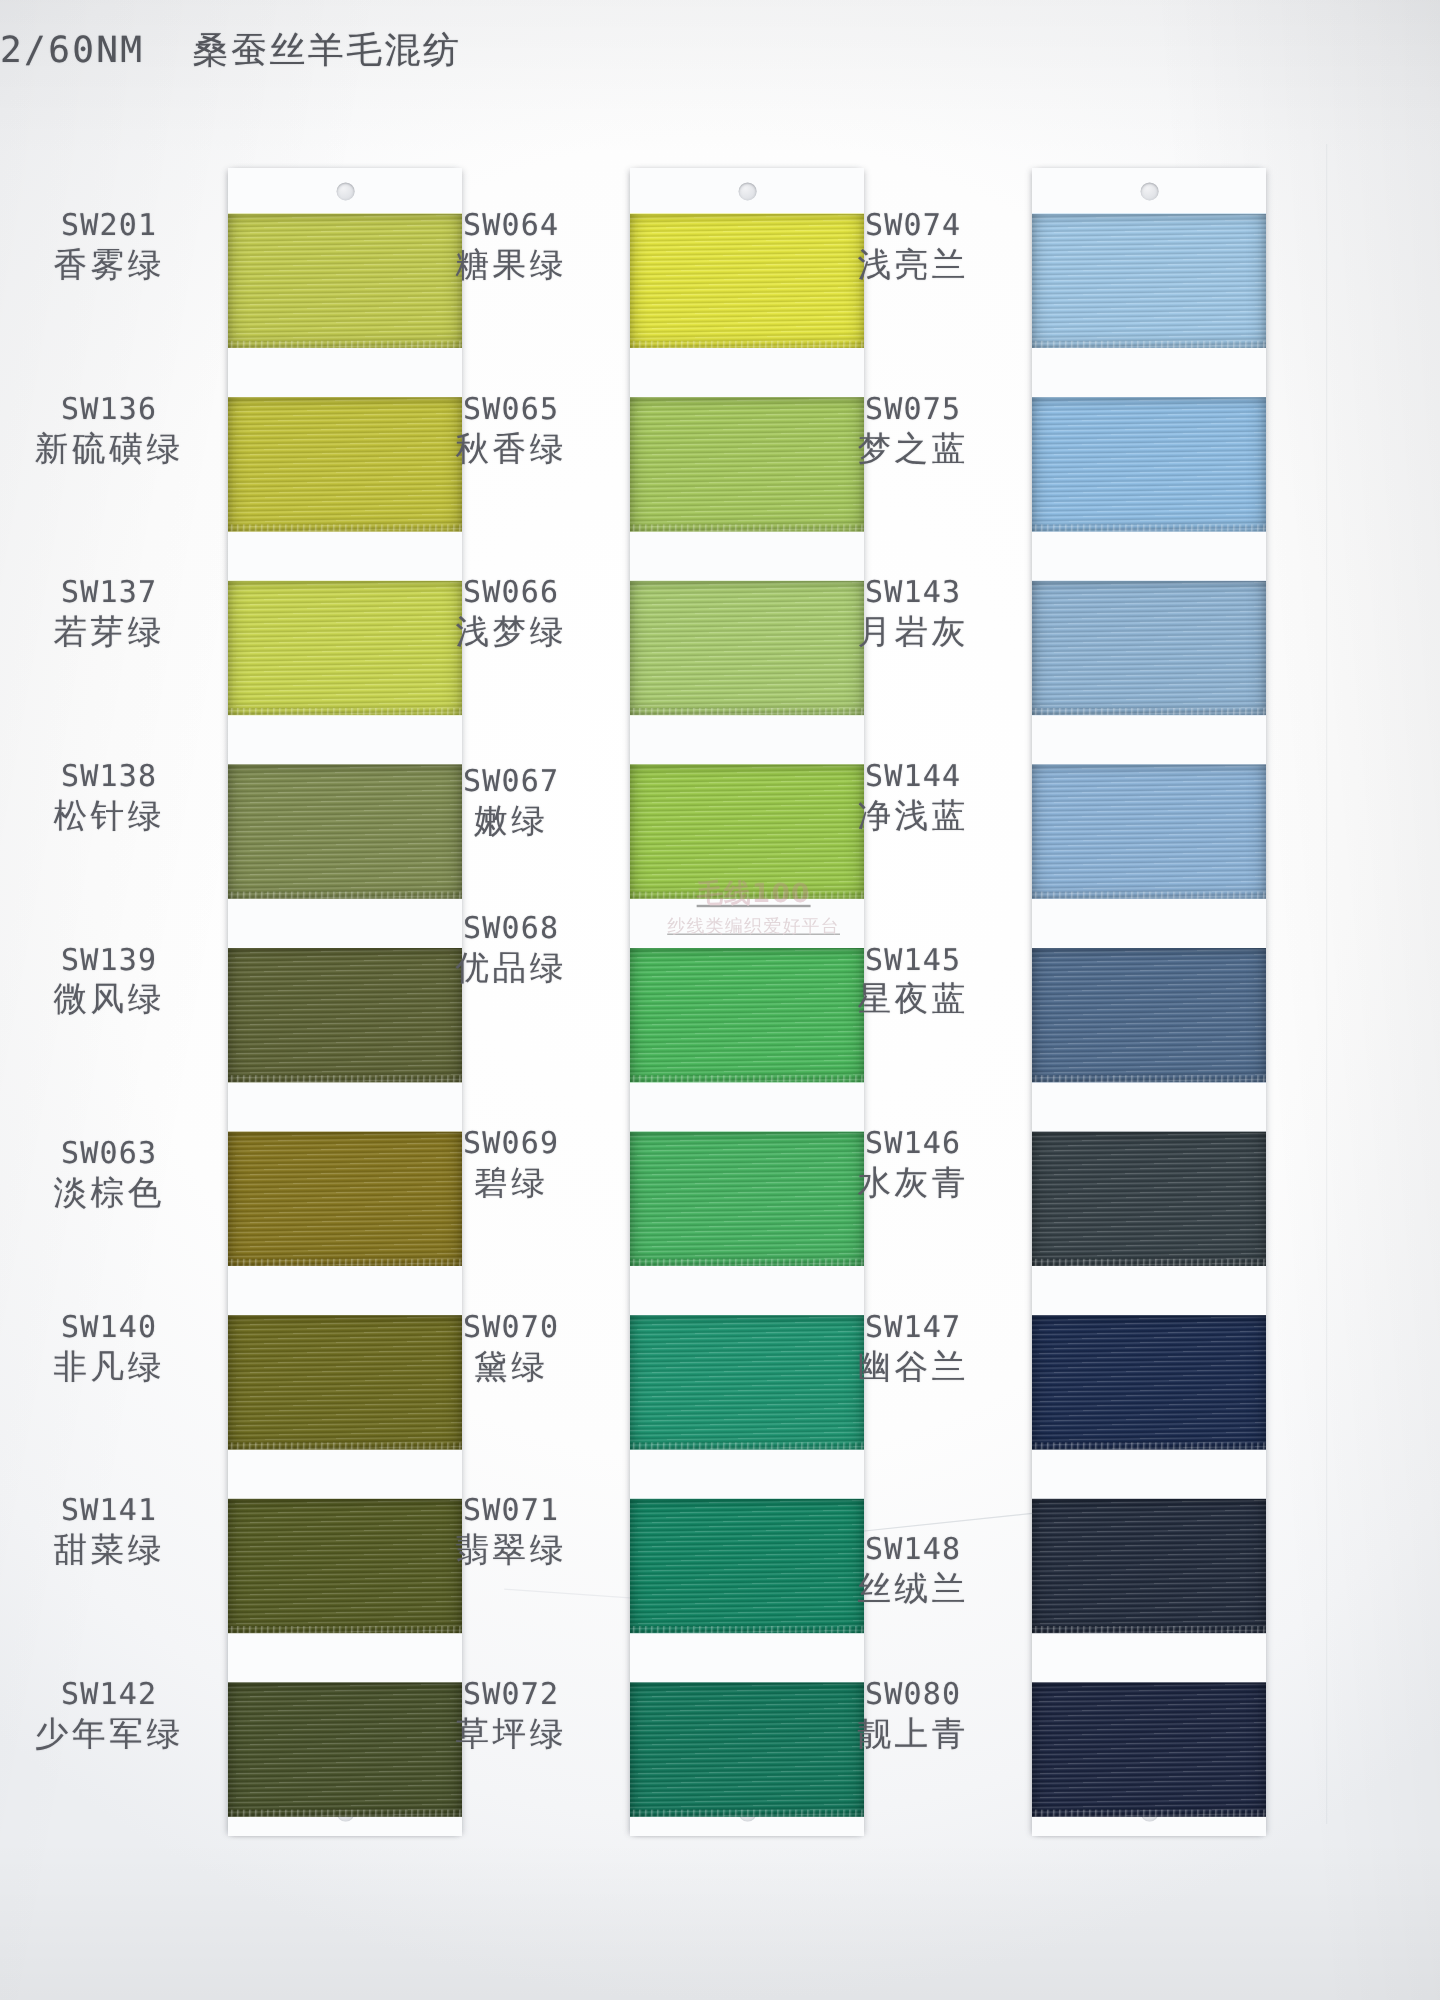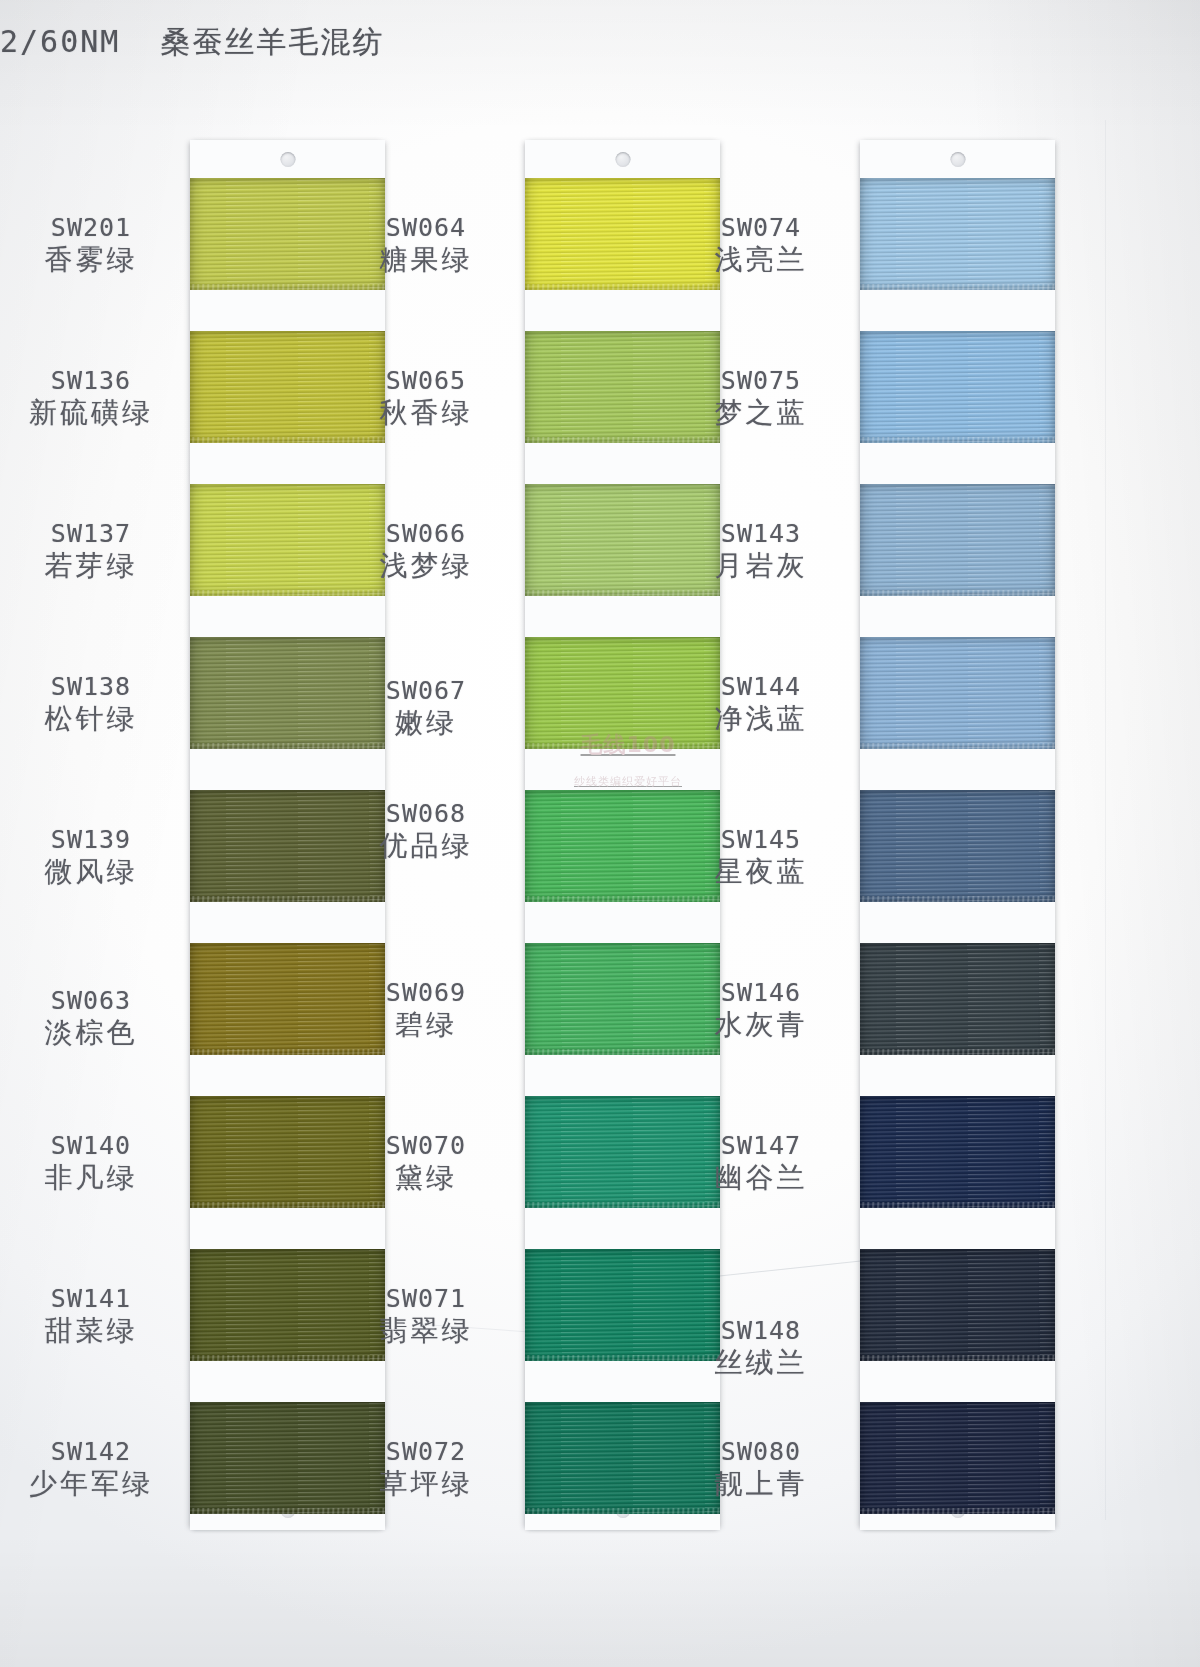--- a/index.html
+++ b/index.html
@@ -133,25 +133,24 @@
     color: #5a5c63;
     text-shadow: 0 0 1px rgba(95,100,110,0.5);
     user-select: none;
   }
   .label .code {
     display: block;
     font-family: "DejaVu Sans Mono", "Liberation Mono", monospace;
     font-size: 25px;
     letter-spacing: 1px;
     line-height: 30px;
-    margin-top: 40px;
   }
   .label .cname {
     display: block;
-    font-family: Liberation Mono, monospace;
+    font-family: Liberation Serif, serif;
     font-size: 28px;
     letter-spacing: 3px;
     line-height: 36px;
     margin-top: 1px;
   }
 
   
   #watermark {
     position: absolute;
     left: 548px;
@@ -165,24 +164,24 @@
   #watermark .wm-main {
     display: block;
     font-size: 22px;
     font-weight: bold;
     color: #c08a94;
     letter-spacing: 1px;
     font-family: "DejaVu Sans", "Liberation Sans", sans-serif;
   }
   #watermark .wm-sub {
     display: block;
-    font-size: 11px;
+    font-size: 15px;
     color: #b5939a;
     letter-spacing: 1px;
-    margin-top: 14px;
+    margin-top: 3px;
   }
 </style>
 </head>
 <body>
 
 <div id="card"></div>
 
 <div class="crease" style="left:700px; top:1268px; width:180px; height:1px; transform:rotate(-6deg);"></div>
 <div class="crease" style="left:420px; top:1328px; width:120px; height:1px; transform:rotate(4deg); opacity:.5;"></div>
 <div class="crease" style="left:1105px; top:120px; width:1px; height:1400px; opacity:.35;"></div>

